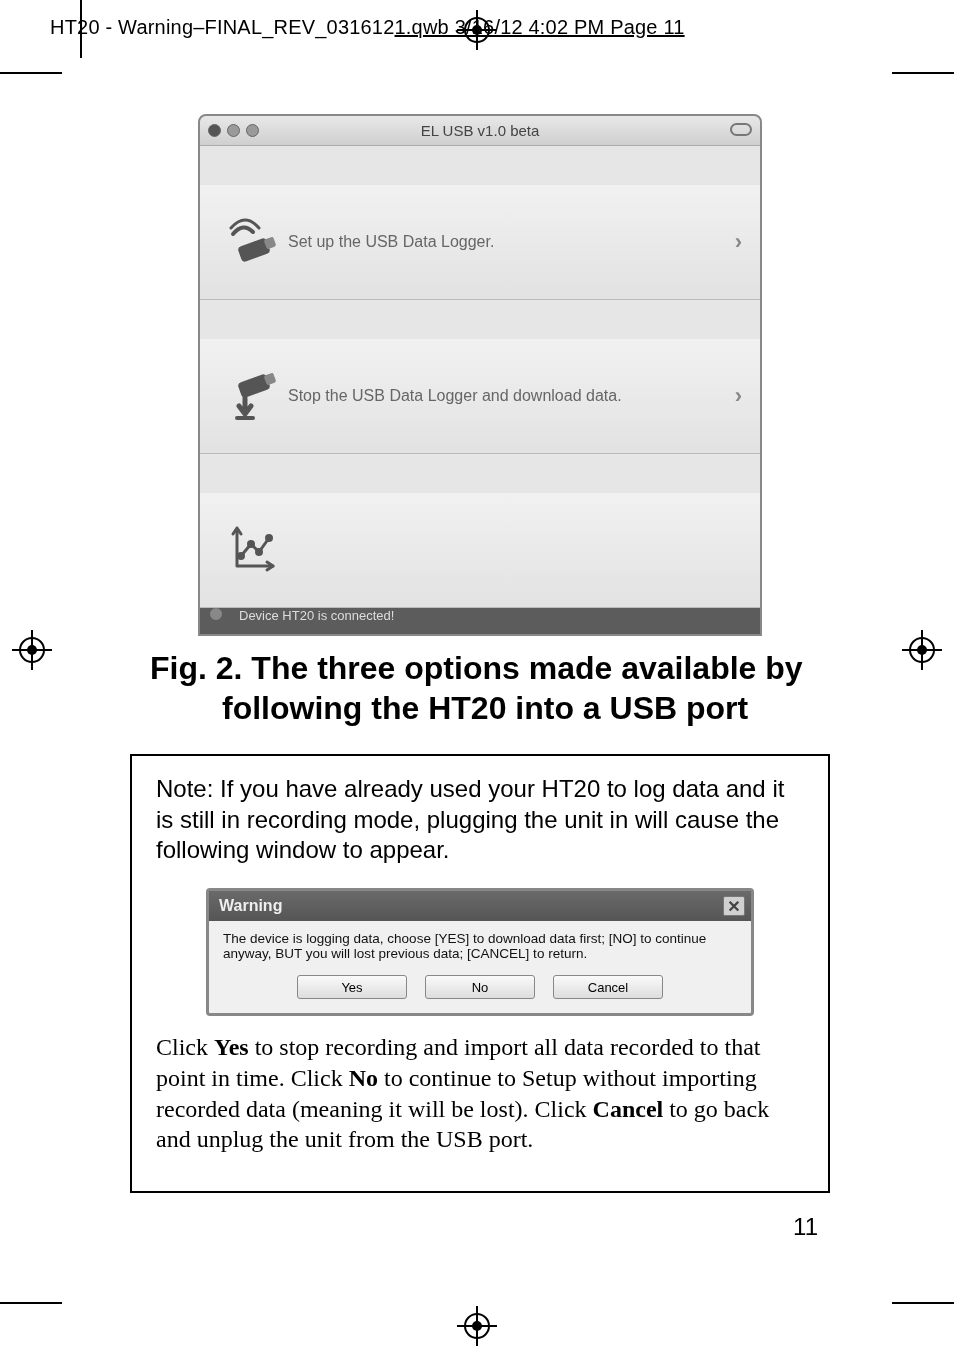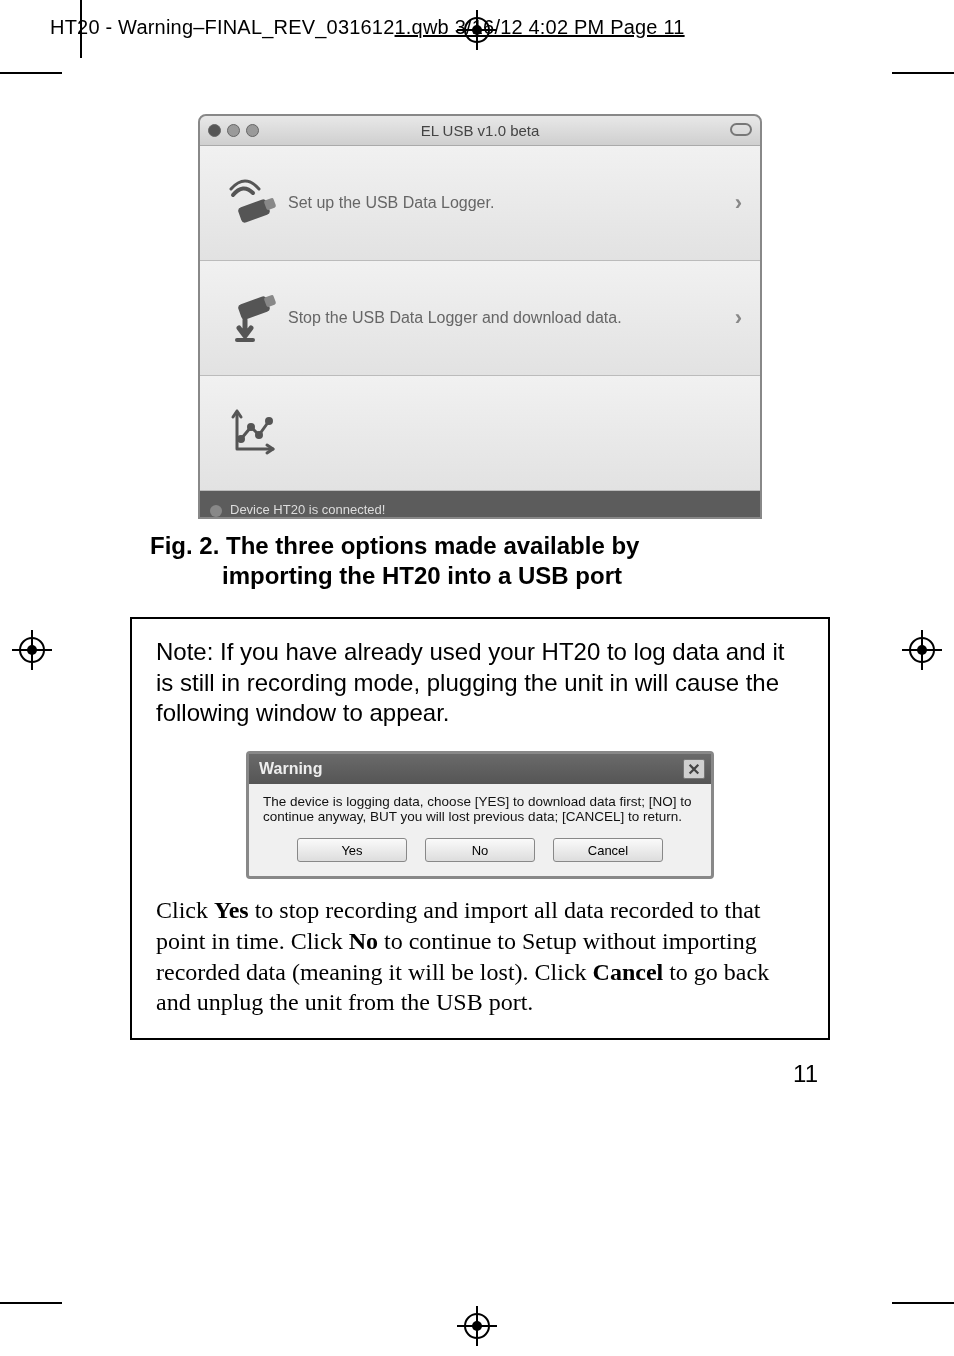--- a/index.html
+++ b/index.html
@@ -24,36 +24,36 @@
 
   
   .mac-window { margin: 24px auto 0; width: 564px; border:2px solid #888; border-radius:8px 8px 0 0; filter: grayscale(100%); background:#e6e6e6; }
   .titlebar { height:30px; background:linear-gradient(#e8e8e8,#cfcfcf); border-bottom:1px solid #aaa; border-radius:8px 8px 0 0; display:flex; align-items:center; padding:0 8px; position:relative; }
   .traffic { display:flex; gap:6px; }
   .tl-dot { width:13px; height:13px; border-radius:50%; background:#9a9a9a; border:1px solid #666; }
   .tl-dot:first-child { background:#555; }
   .win-title { position:absolute; left:0; right:0; text-align:center; font-size:15px; color:#444; font-family: 'Lucida Grande', Arial, sans-serif; }
   .pill { position:absolute; right:8px; top:7px; width:22px; height:13px; border:2px solid #777; border-radius:8px; }
 
-  .row { display:flex; align-items:center; height:115px; border-bottom:1px solid #bbb; background:linear-gradient(#f1f1f1,#e2e2e2); padding:0 18px; }
+  .row { display:flex; align-items:center; height:115px; border-bottom:1px solid #bbb; background:linear-gradient(#f1f1f1,#e2e2e2); padding:0 18px;margin-top:39px; }
   .row:last-of-type { border-bottom:none; height:100px; }
   .row .icon { width:70px; display:flex; justify-content:center; }
   .row .label { flex:1; font-size:16px; color:#666; font-family:'Lucida Grande', Arial, sans-serif; }
   .chev { font-size:22px; color:#888; font-weight:bold; }
 
-  .statusbar { height:26px; background:#5c5c5c; color:#ddd; font-size:13px; display:flex; align-items:flex-end; padding:0 10px; gap:8px; }
+  .statusbar { height:26px; background:#5c5c5c; color:#ddd; font-size:13px; display:flex; align-items:flex-start; padding:0 10px; gap:17px; }
   .status-dot { width:12px; height:12px; border-radius:50%; background:#888; }
 
-  .caption { margin:12px 20px 0 20px; font-size:24px; font-weight:bold; font-family: Arial, sans-serif; line-height:1.25; }
+  .caption { margin:12px 20px 0 20px; font-size:32px; font-weight:bold; font-family: Arial, sans-serif; line-height:1.25; }
   .caption .indent { display:block; padding-left:72px; }
 
-  .note-box { border:2px solid #000; margin-top:26px; padding:18px 24px 20px 24px; }
+  .note-box { border:2px solid #000; margin-top:26px; padding:18px 24px 36px 24px; }
   .note-text { font-size:24px; font-family: Helvetica, Arial, sans-serif; line-height:1.28; }
 
-  .win-dialog { width:468px; margin:22px auto 14px; border:3px solid #888; border-radius:4px; background:#f0f0f0; filter:grayscale(100%); }
+  .win-dialog { width:548px; margin:22px auto 14px; border:3px solid #888; border-radius:4px; background:#f0f0f0; filter:grayscale(100%); }
   .dlg-title { height:30px; background:linear-gradient(#6a6a6a,#555); color:#eee; font-weight:bold; font-size:16px; display:flex; align-items:center; justify-content:space-between; padding:0 6px 0 10px; font-family:Tahoma, Arial, sans-serif; }
   .dlg-close { width:22px; height:20px; border:1px solid #777; background:#d0d0d0; display:flex; align-items:center; justify-content:center; font-size:16px; font-weight:bold; color:#444; border-radius:2px; }
   .dlg-body { padding:10px 14px 14px 14px; font-size:13.5px; font-family:Tahoma, Arial, sans-serif; color:#111; }
   .dlg-buttons { display:flex; justify-content:center; gap:18px; margin-top:14px; }
   .dlg-btn { width:110px; height:24px; border:1px solid #888; border-radius:3px; background:linear-gradient(#fafafa,#ddd); font-size:13px; font-family:Tahoma, Arial, sans-serif; }
 
   .click-text { font-size:24px; font-family: Liberation Serif, serif; line-height:1.28; margin-top:16px; }
   .b { font-weight:bold; }
 
   .page-num { position:absolute; right:12px; bottom:-48px; font-size:24px; font-family: Liberation Sans, sans-serif; }
@@ -158,21 +158,21 @@
     </div>
 
     <div class="statusbar">
       <div class="status-dot"></div>
       <span>Device HT20 is connected!</span>
     </div>
   </div>
 
   <div class="caption">
     <span>Fig. 2. The three options made available by</span>
-    <span class="indent">importing the HT20 into a USB port</span>
+    <span class="indent">following the HT20 into a USB port</span>
   </div>
 
   <div class="note-box">
     <div class="note-text">Note: If you have already used your HT20 to log data and it is still in recording mode, plugging the unit in will cause the following window to appear.</div>
 
     <div class="win-dialog">
       <div class="dlg-title">
         <span>Warning</span>
         <div class="dlg-close">✕</div>
       </div>

